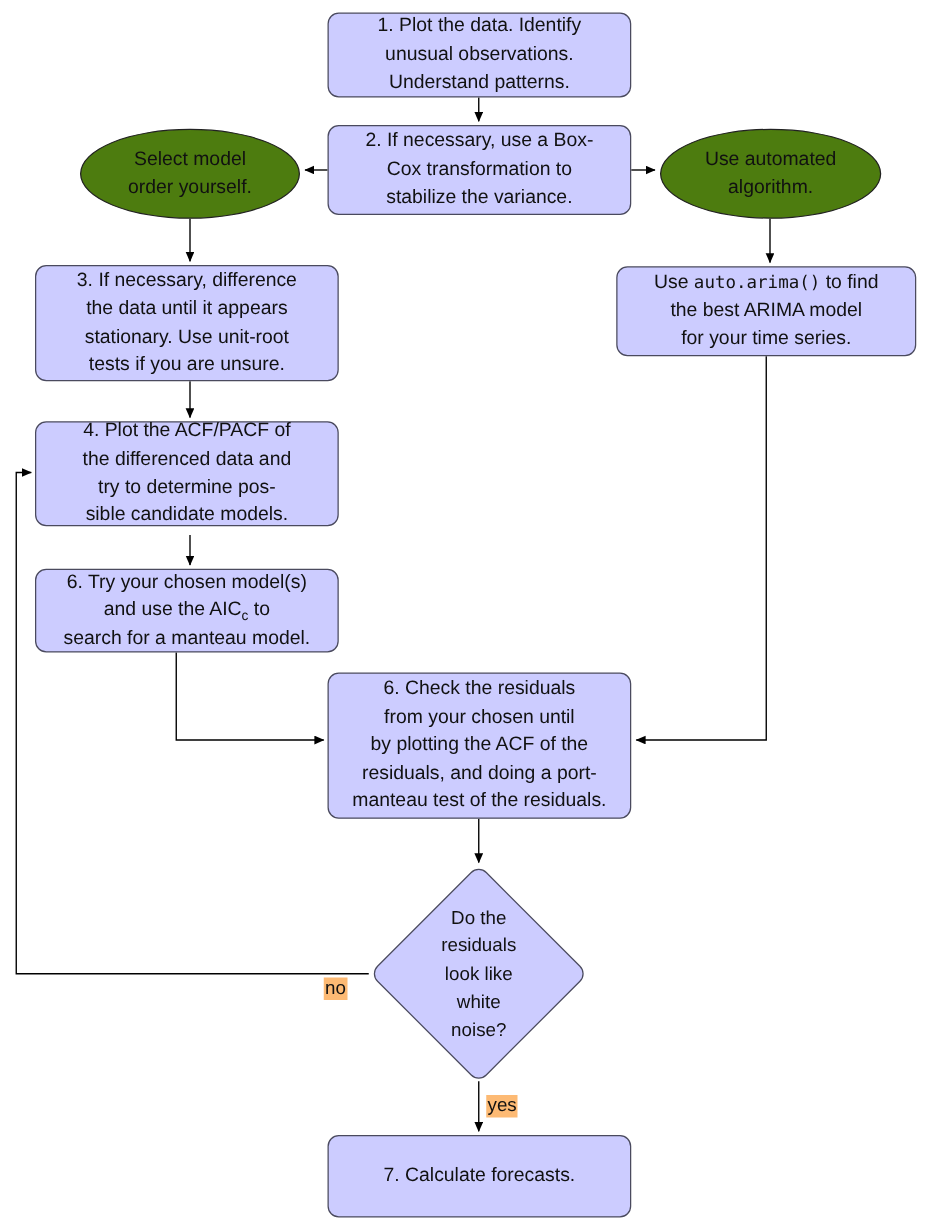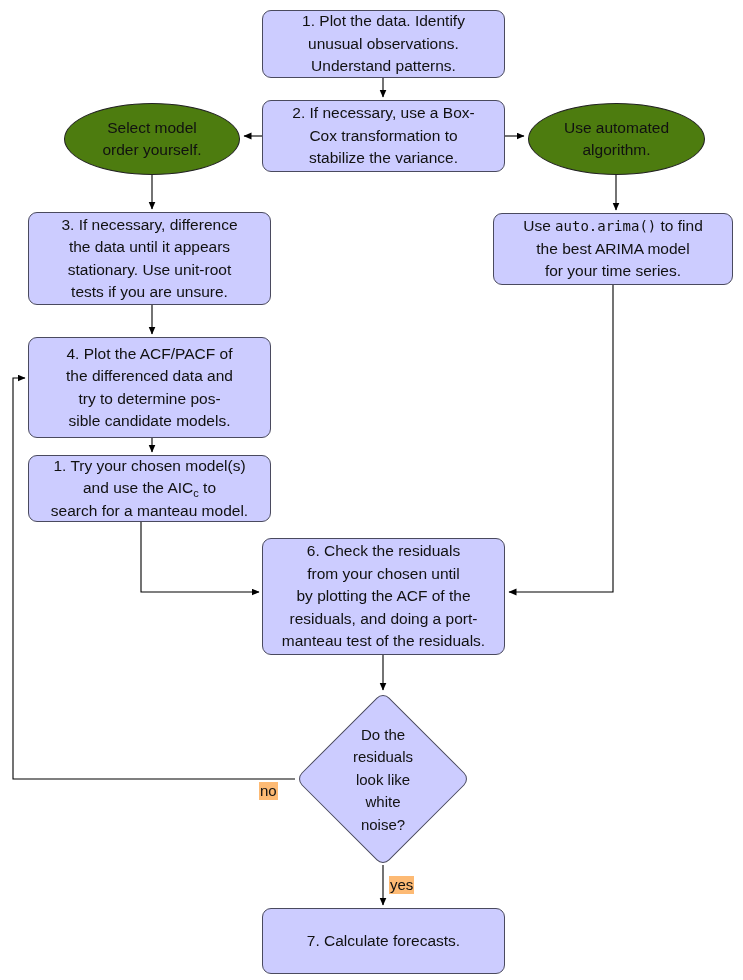--- a/index.html
+++ b/index.html
@@ -50,21 +50,21 @@
     align-items:center;justify-content:center;
     text-align:center;
     font-size:15px;line-height:22.4px;
   }
   #box1{left:262px;top:10px;width:243px;height:68px;}
   #box2{left:262px;top:100px;width:243px;height:72px;}
   #ellipse-left{left:64px;top:103px;width:176px;height:72px;}
   #ellipse-right{left:528px;top:103px;width:177px;height:72px;text-align:center;}
   #box3{left:28px;top:212px;width:243px;height:93px;}
   #box-auto{left:493px;top:213px;width:240px;height:72px;}
-  #box4{left:28px;top:337px;width:243px;height:101px;}
+  #box4{left:28px;top:337px;width:243px;height:84px;}
   #box5{left:28px;top:455px;width:243px;height:67px;}
   #box6{left:262px;top:538px;width:243px;height:117px;}
   #box7{left:262px;top:908px;width:243px;height:66px;}
   #arrow-layer{position:absolute;left:0;top:0;width:743px;height:980px;pointer-events:none;}
   .edge-label{
     position:absolute;
     font-size:15px;line-height:18px;
     background:#fdba74;
     padding:0 1px;
   }
@@ -136,21 +136,21 @@
   </div>
 
   <div id="box4" class="node process">
     <div>4. Plot the ACF/PACF of</div>
     <div>the differenced data and</div>
     <div>try to determine pos-</div>
     <div>sible candidate models.</div>
   </div>
 
   <div id="box5" class="node process">
-    <div>1. Try your chosen model(s)</div>
+    <div>6. Try your chosen model(s)</div>
     <div>
       <span>and use the AIC</span><sub class="small">c</sub><span> to</span>
     </div>
     <div>search for a manteau model.</div>
   </div>
 
   <div id="box6" class="node process">
     <div>6. Check the residuals</div>
     <div>from your chosen until</div>
     <div>by plotting the ACF of the</div>

